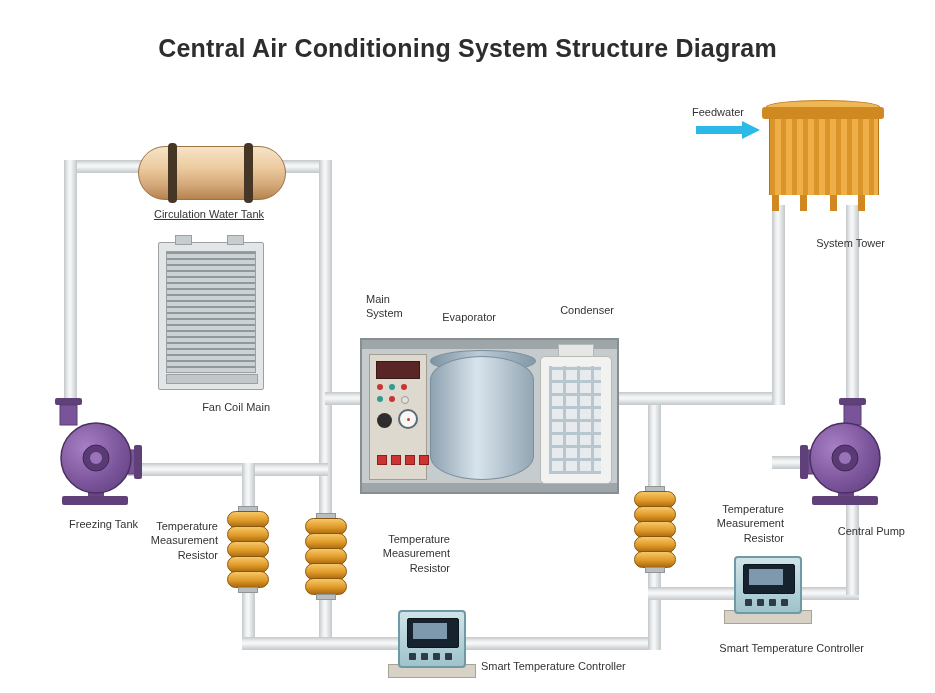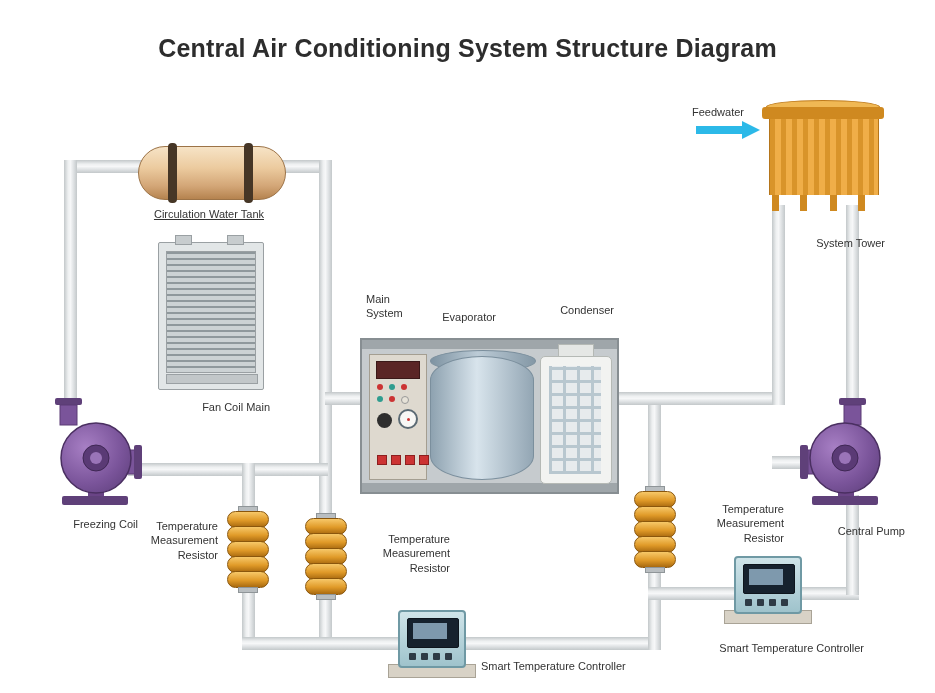--- a/index.html
+++ b/index.html
@@ -189,21 +189,21 @@
     <rect x="7" y="0" width="27" height="7" rx="2" fill="#5f4079"></rect>
     <rect x="12" y="7" width="17" height="20" fill="#7a549a" stroke="#5a3a75"></rect>
     <rect x="74" y="52" width="14" height="24" fill="#7a549a" stroke="#5a3a75"></rect>
     <rect x="86" y="47" width="8" height="34" rx="2" fill="#5f4079"></rect>
     <rect x="40" y="86" width="16" height="14" fill="#6a4486"></rect>
     <rect x="14" y="98" width="66" height="9" rx="2" fill="#5f4079"></rect>
     <circle cx="48" cy="60" r="35" fill="url(#pg1)" stroke="#4a2f61" stroke-width="1.5"></circle>
     <circle cx="48" cy="60" r="13" fill="#5a3a75" stroke="#3f2754"></circle>
     <circle cx="48" cy="60" r="6" fill="#9a74b8"></circle>
   </svg>
-  <div class="lbl" style="left:28px;top:517px;width:110px;">Freezing Coil</div>
+  <div class="lbl" style="left:28px;top:517px;width:110px;">Freezing Tank</div>
 
   <svg class="pump" style="left:800px;top:398px;" viewBox="0 0 95 108">
     <defs>
       <radialGradient id="pg2" cx="0.35" cy="0.35" r="0.95">
         <stop offset="0" stop-color="#a77fc4"></stop>
         <stop offset="0.55" stop-color="#7a549a"></stop>
         <stop offset="1" stop-color="#563973"></stop>
       </radialGradient>
     </defs>
     <rect x="39" y="0" width="27" height="7" rx="2" fill="#5f4079"></rect>

